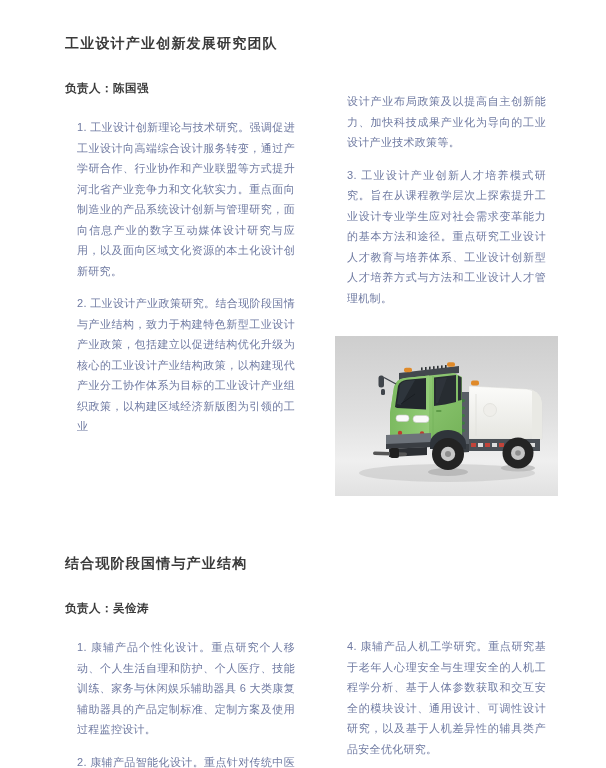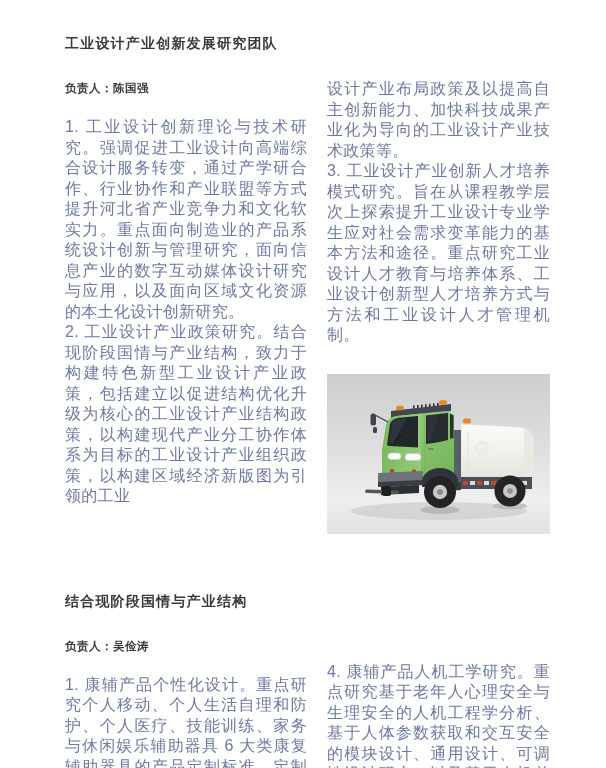--- a/index.html
+++ b/index.html
@@ -6,27 +6,27 @@
   body{
     width:606px;height:768px;overflow:hidden;background:#ffffff;
     font-family:"Liberation Sans",sans-serif;
     -webkit-font-smoothing:antialiased;
   }
   .page{box-sizing:border-box;width:606px;height:768px;padding:33px 56px 0 65px;}
   .section-title{
     margin:0 0 26px 0;font-size:14px;font-weight:bold;color:#3a3a3a;
     letter-spacing:1.2px;line-height:20px;
   }
-  .cols{display:grid;grid-template-columns:242px 223px;column-gap:20px;align-items:start;}
+  .cols{display:grid;grid-template-columns:242px 223px;column-gap:28px;align-items:start;}
   .leader{
     margin:0 0 7px 0;font-size:11.5px;font-weight:bold;color:#3a3a3a;
     line-height:18px;letter-spacing:0.5px;
   }
   .body-p{
-    margin:0;font-size:16px;color:#6e79a1;line-height:20.5px;
+    margin:12px;font-size:11px;color:#6e79a1;line-height:20.5px;
     text-align:justify;letter-spacing:0.3px;
   }
   .gap-top{margin-top:20px;}
   .section-rehab{margin-top:57px;}
   .col-right-offset{margin-top:25px;}
   figure.product-figure{margin:28px 0 0 0;width:223px;height:160px;line-height:0;}
   figure.product-figure svg{display:block;}
 </style>
 </head>
 <body>

